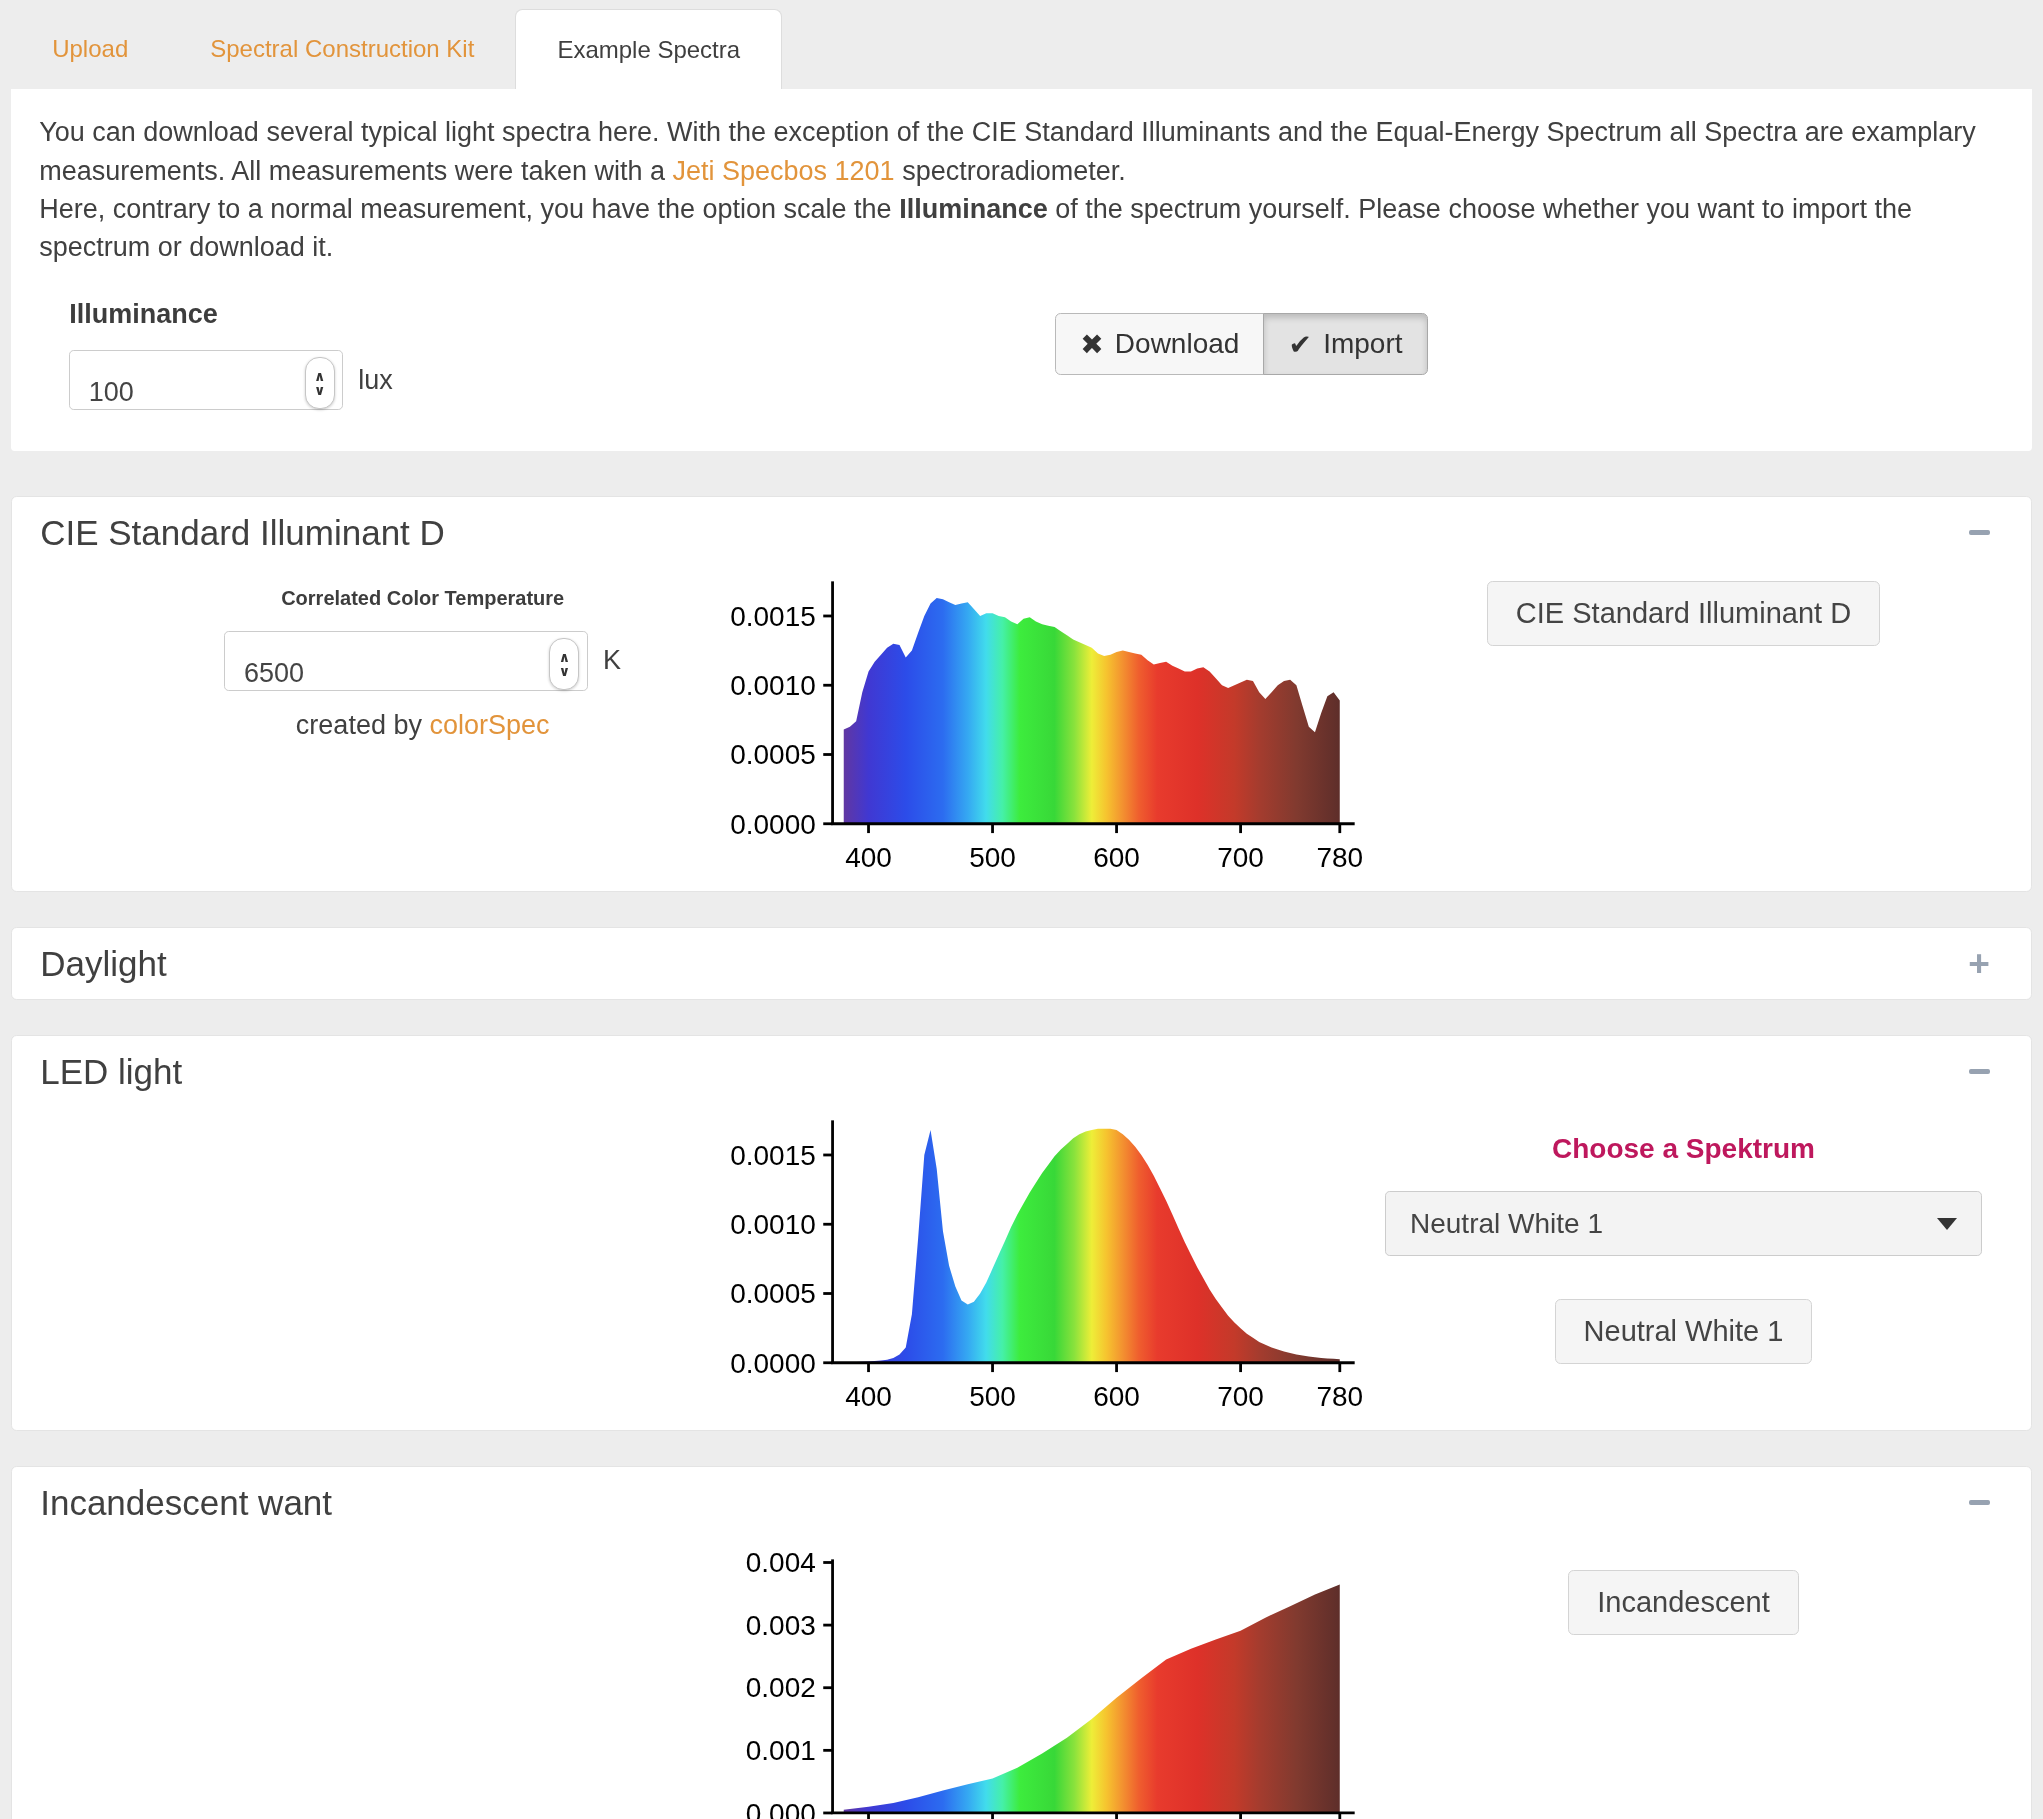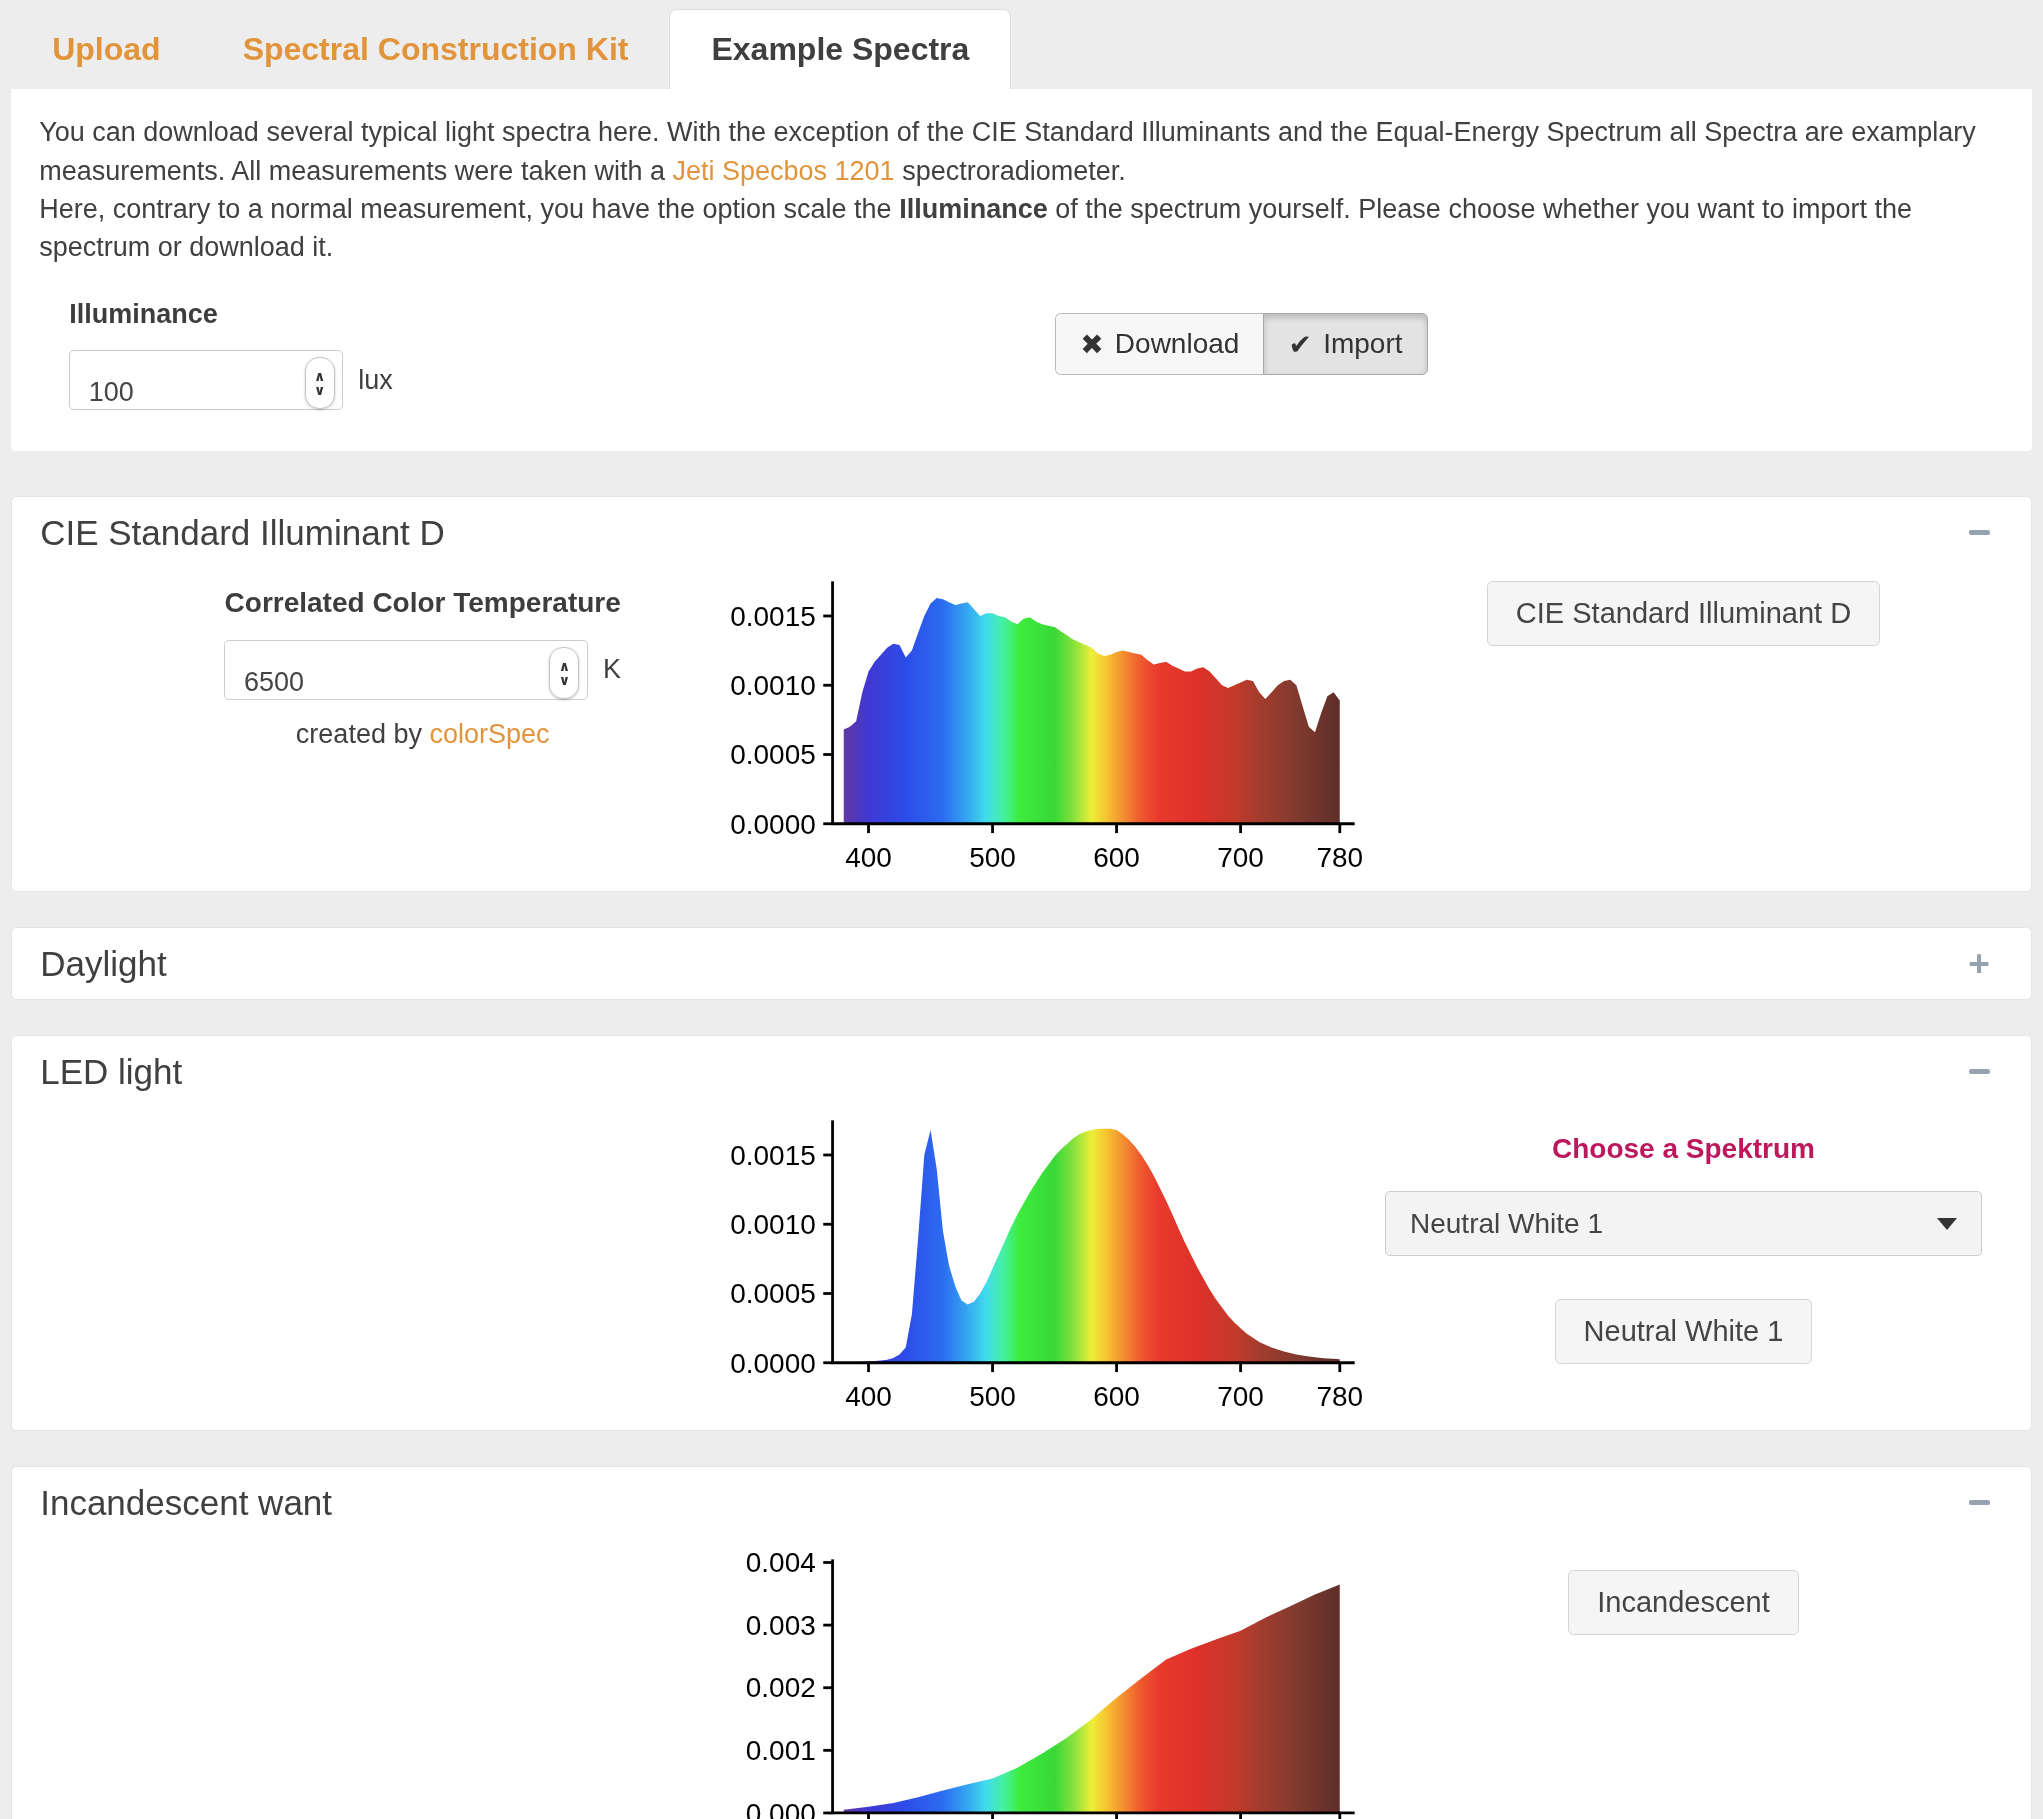--- a/index.html
+++ b/index.html
@@ -5,21 +5,21 @@
   html,body{margin:0;padding:0;}
   body{
     width:2043px;height:1820px;overflow:hidden;position:relative;
     background:#ededed;
     font-family:"Liberation Sans","DejaVu Sans",sans-serif;
     color:#404040;
   }
   .wrap{position:relative;padding:9.3px 11.2px 0 11.2px;}
   
   .tabbar{display:flex;height:80px;align-items:stretch;}
-  .tab{display:flex;align-items:center;padding:0 41px;font-size:32px;color:#E2943B;cursor:pointer;font-weight:bold;}
+  .tab{display:flex;align-items:center;padding:0 41px;font-size:24px;color:#E2943B;cursor:pointer;}
   .tab.active{background:#ffffff;color:#3f3f3f;border:0.9px solid #dddddd;border-bottom:none;border-radius:7.5px 7.5px 0 0;}
   
   .card{position:relative;background:#ffffff;border-radius:0 0 3.7px 3.7px;padding:24px 28px 41px 28px;min-height:270px;}
   .intro{margin:0;font-size:27px;line-height:1.42;color:#404040;}
   .intro a{color:#E2943B;text-decoration:none;cursor:pointer;}
   .field-label{font-weight:bold;font-size:27px;color:#3d3d3d;}
   .illum{margin-top:32px;margin-left:30px;}
   .inputrow{display:flex;align-items:center;margin-top:20.5px;}
   .numwrap{display:flex;align-items:flex-end;background:#fff;border:1.9px solid #cccccc;border-radius:4.7px;height:58px;padding:0 7.5px 0 0;}
   .numwrap input{border:none;outline:none;font-size:27px;color:#444;padding-left:18.6px;width:214px;background:transparent;font-family:inherit;}
@@ -36,21 +36,21 @@
   .panel{background:#ffffff;border:0.9px solid #e4e4e4;border-radius:5.6px;margin-top:35px;padding:13px 28px 13px 28px;}
   .panel.first{margin-top:45px;}
   .panel-head{display:flex;align-items:center;}
   .panel-title{font-size:35px;font-weight:400;color:#404040;line-height:45px;}
   .collapse-btn{margin-left:auto;padding-right:13px;color:#97a2b1;cursor:pointer;display:flex;align-items:center;height:45px;}
   .minus-bar{width:20.5px;height:4.7px;background:#97a2b1;border-radius:1.9px;}
   .plus-glyph{font-size:37px;font-weight:bold;line-height:37px;color:#97a2b1;}
   .panel-body{display:flex;align-items:flex-start;}
   
   .form-col{width:485px;margin-left:140px;margin-top:32px;display:flex;flex-direction:column;align-items:center;}
-  .form-col .field-label{font-size:28px;}
+  .form-col .field-label{font-size:20px;}
   .credit{margin-top:19px;font-size:27px;}
   .credit a{color:#E2943B;text-decoration:none;cursor:pointer;}
   .chart{margin-left:65px;margin-top:15px;}
   .right-col{flex:1;display:flex;flex-direction:column;align-items:center;}
   .btn{background:#f5f5f5;border:0.9px solid #d4d4d4;border-radius:5.6px;font-size:29px;color:#444;padding:15px 28px;cursor:pointer;font-family:inherit;}
   .right-col .btn.top{margin-top:26px;}
   
   .spacer{width:690px;flex:none;}
   .choose-label{margin-top:39px;font-size:28px;font-weight:bold;color:#be185d;}
   .select{width:597px;height:65px;margin-top:26px;background:#f3f3f3;border:0.9px solid #cccccc;border-radius:4.7px;display:flex;align-items:center;padding:0 24px;box-sizing:border-box;font-size:28px;color:#444;cursor:pointer;}

